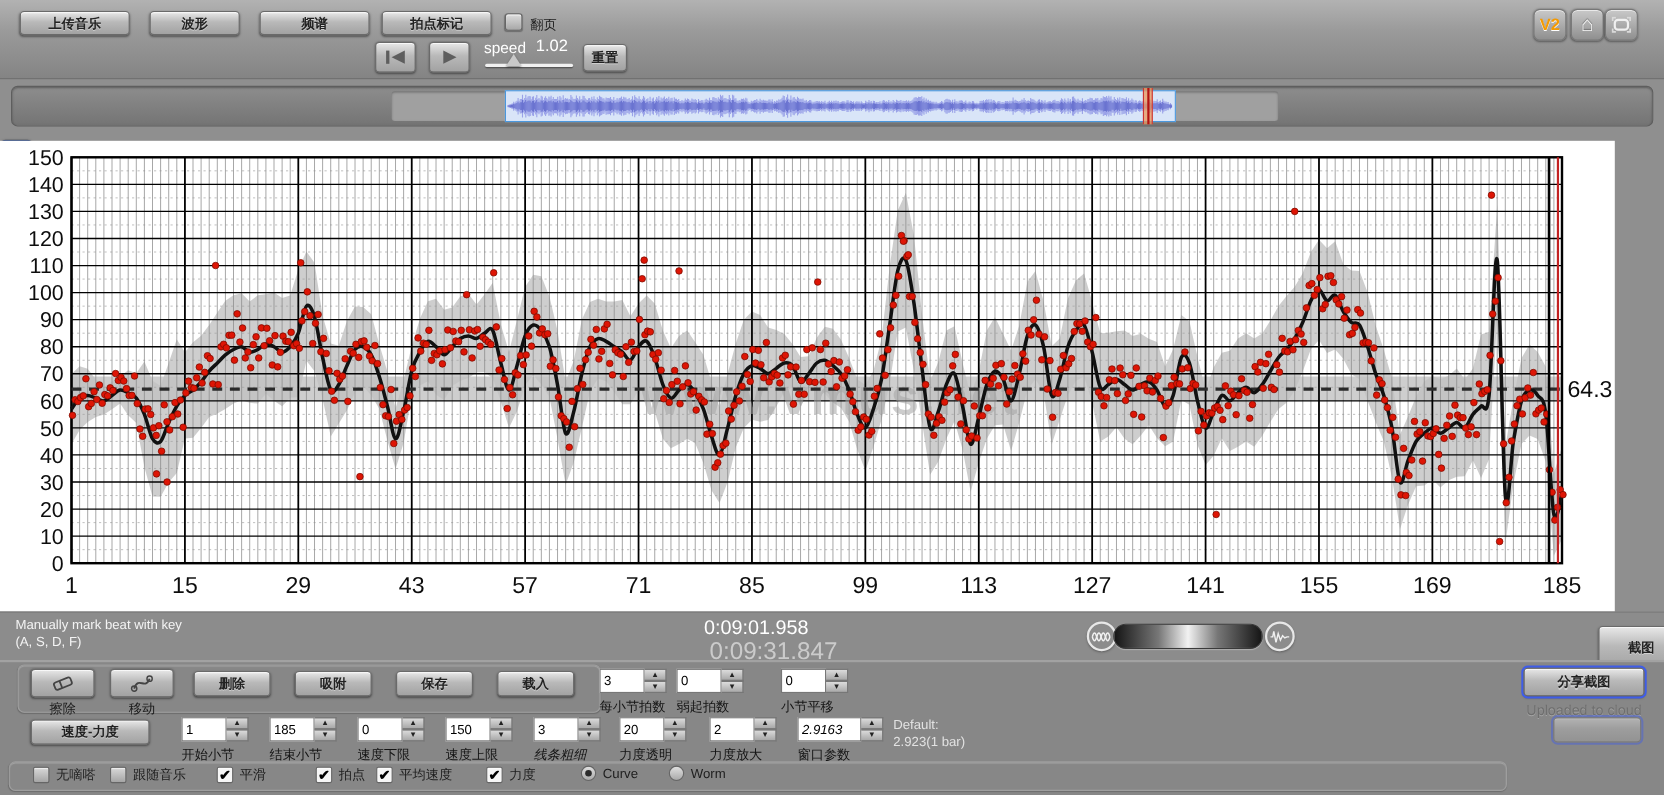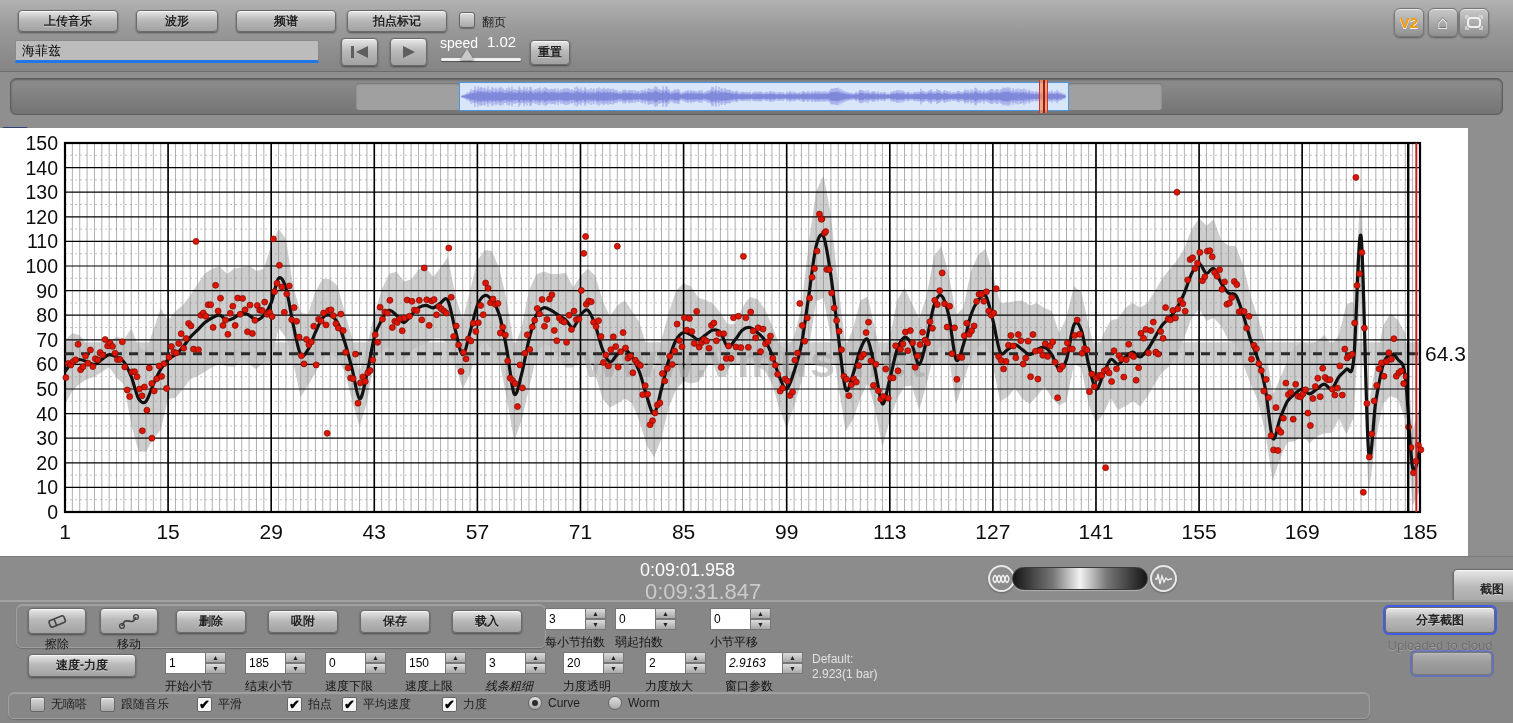--- a/index.html
+++ b/index.html
@@ -107,21 +107,20 @@
 <body>
 
 <div class="topbar">
   <div class="btn3d abs" style="left:18px;top:10px;width:100px;height:22px">上传音乐</div>
   <div class="btn3d abs" style="left:136px;top:10px;width:82px;height:22px">波形</div>
   <div class="btn3d abs" style="left:236px;top:10px;width:100px;height:22px">频谱</div>
   <div class="btn3d abs" style="left:347px;top:10px;width:100px;height:22px">拍点标记</div>
   <span class="cb3d abs" style="left:459px;top:12px"></span>
   <span class="lbl abs" style="left:482px;top:14px">翻页</span>
 
-  <input class="song-input" value="海菲兹" style="">
 
   <div class="btn3d transport" style="left:341px;top:38px">
     <svg width="20" height="14" viewBox="0 0 20 14">
       <rect x="1" y="1" width="3" height="12" fill="#5e5e5e"></rect>
       <polygon points="18,1 18,13 6,7" fill="#5e5e5e"></polygon>
     </svg>
   </div>
   <div class="btn3d transport" style="left:390px;top:38px">
     <svg width="16" height="14" viewBox="0 0 16 14">
       <polygon points="2,1 2,13 14,7" fill="#5e5e5e"></polygon>
@@ -2226,20 +2225,24 @@
       <text x="992.8804347826087" y="411" text-anchor="middle" font-size="21" fill="#0d0d0d">127</text>
       <text x="1095.9782608695652" y="411" text-anchor="middle" font-size="21" fill="#0d0d0d">141</text>
       <text x="1199.0760869565217" y="411" text-anchor="middle" font-size="21" fill="#0d0d0d">155</text>
       <text x="1302.1739130434783" y="411" text-anchor="middle" font-size="21" fill="#0d0d0d">169</text>
       <text x="1420" y="411" text-anchor="middle" font-size="21" fill="#0d0d0d">185</text>
       <text x="1425" y="232.822" font-size="21" fill="#0d0d0d">64.3</text>
     </svg>
 </div>
 
 <div class="statusbar">
+  <div class="hint">
+    <div>Manually mark beat with key</div>
+    <div>(A, S, D, F)</div>
+  </div>
   <div class="time1">0:09:01.958</div>
   <div class="time2">0:09:31.847</div>
 
   <div class="wave-ic" style="left:988px">
     <svg width="19" height="14" viewBox="0 0 19 14">
         <path d="M1,7 Q3,0 5,7 T9,7 T13,7 T17,7" fill="none" stroke="#f0f0f0" stroke-width="1.4"></path>
         <path d="M1,7 Q3,14 5,7 T9,7 T13,7 T17,7" fill="none" stroke="#f0f0f0" stroke-width="1.4"></path>
       </svg>
   </div>
   <div class="pos-slider"></div>

